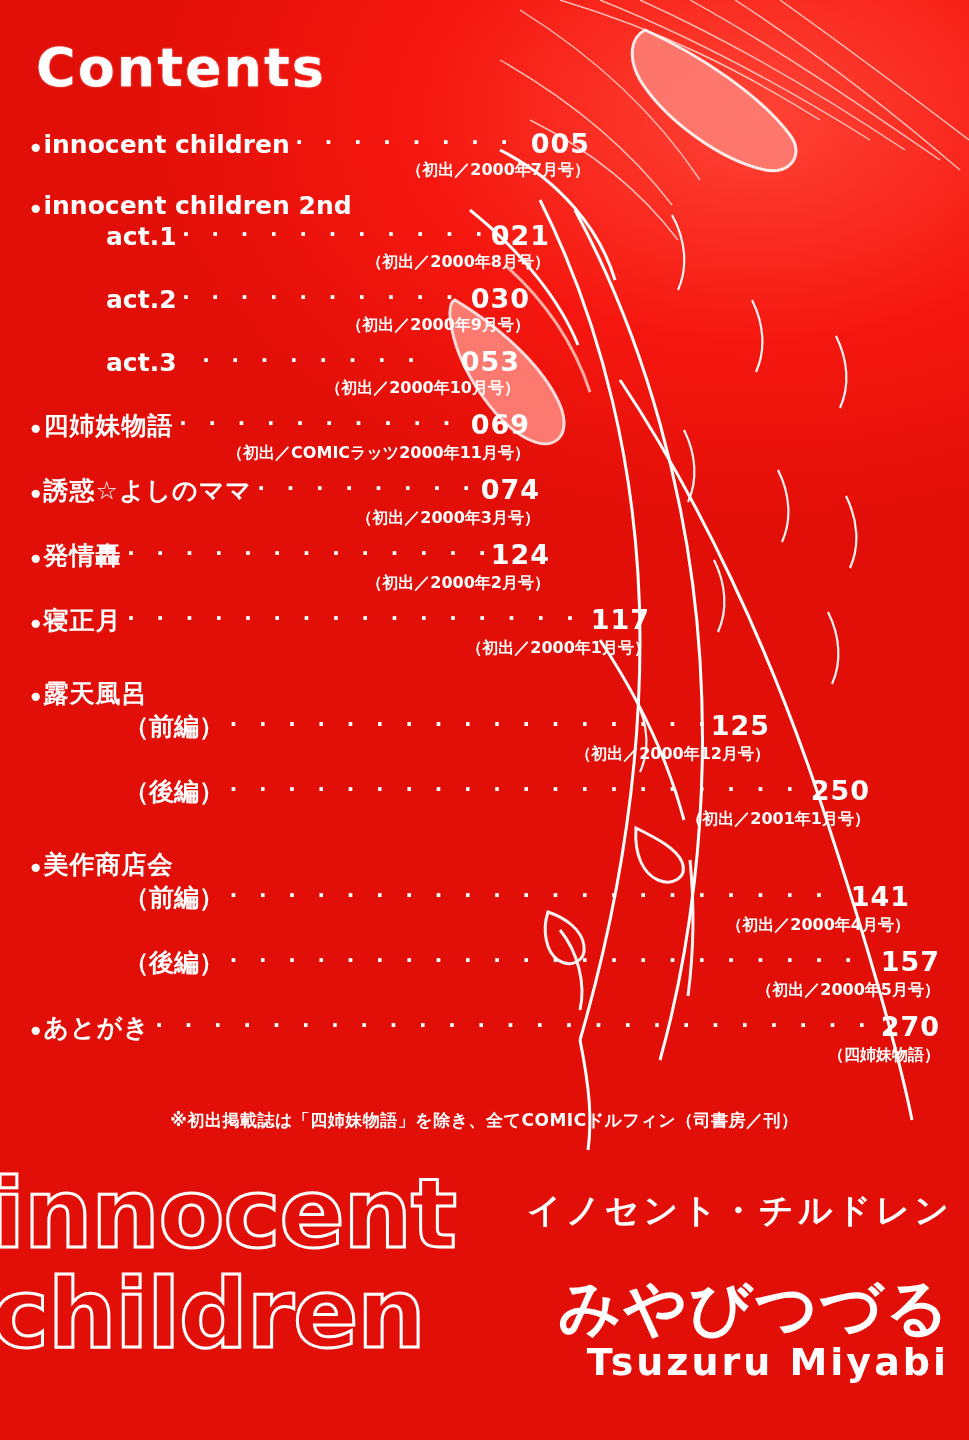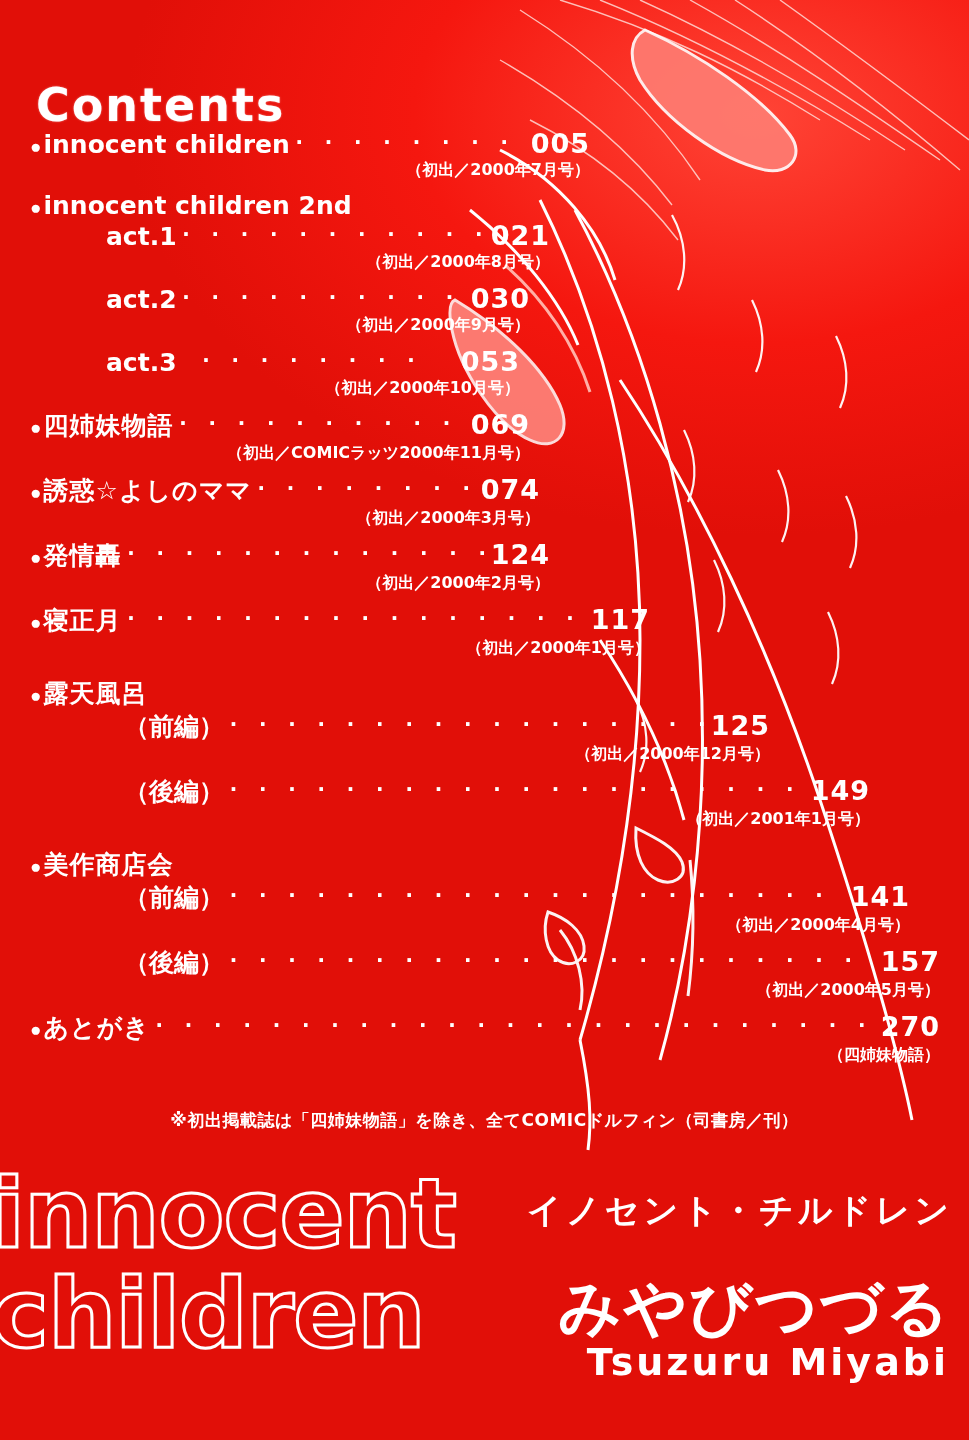--- a/index.html
+++ b/index.html
@@ -27,27 +27,26 @@
     position: absolute;
     inset: 0;
     pointer-events: none;
   }
 
   
   .contents-title {
     position: absolute;
     left: 36px;
     top: 36px;
-    font-size: 46px;
+    font-size: 54px;
     font-weight: bold;
     color: #ffffff;
     letter-spacing: 2px;
     font-family: "DejaVu Sans", sans-serif;
     text-shadow: 0 0 2px rgba(255,255,255,0.5);
-    margin-top: 42px;
   }
 
   
   .toc {
     position: absolute;
     left: 30px;
     top: 128px;
     width: 910px;
     color: #ffffff;
   }
@@ -377,21 +376,21 @@
       </div>
       <div class="source src-740">（初出／2000年12月号）</div>
     </div>
 
     <div class="gap-s"></div>
 
     <div class="entry">
       <div class="line w-840">
         <span class="label sub">（後編）</span>
         <span class="dots"></span>
-        <span class="pageno">149</span>
+        <span class="pageno">250</span>
       </div>
       <div class="source src-840">（初出／2001年1月号）</div>
     </div>
 
     <div class="gap-m"></div>
 
     <div class="entry">
       <div class="line w-840">
         <span class="bullet">●</span>
         <span class="label jp">美作商店会</span>

